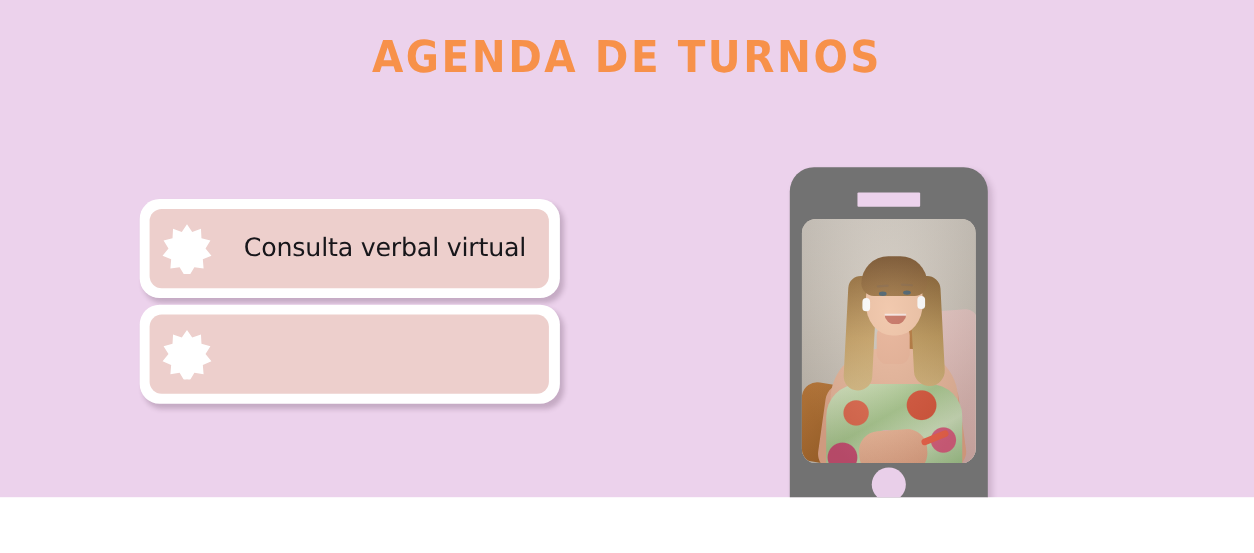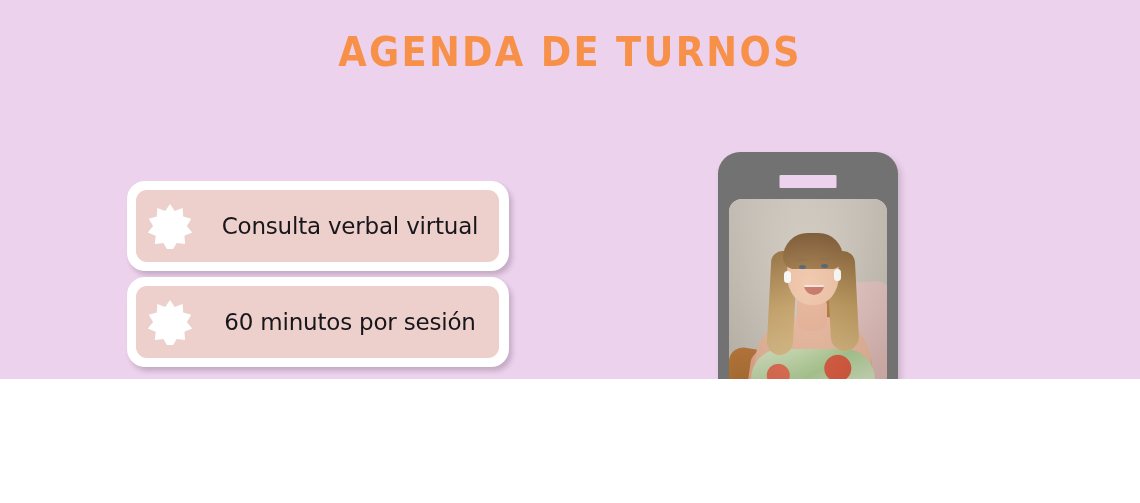--- a/index.html
+++ b/index.html
@@ -8,21 +8,21 @@
   }
   body {
     width: 1140px;
     height: 503px;
     overflow: hidden;
     font-family: "Liberation Sans", sans-serif;
   }
   #slide {
     position: relative;
     width: 1140px;
-    height: 379px;
+    height: 452px;
     background: #ecd2ec;
     overflow: hidden;
     text-decoration: underline;
   }
 
   
   #title {
     position: absolute;
     left: 0;
     top: 28px;
@@ -361,21 +361,20 @@
     </div>
 
 
     <div class="card-shell">
       <div class="card-inner">
         <span class="star-icon">
           <svg viewBox="0 0 100 100" aria-hidden="true">
             <polygon fill="#ffffff" points="50,2 60.3,17.2 77.6,10.9 78.6,29.3 96.3,34.1 86.6,49.8 98.3,64.1 81.3,71.1 82.8,89.4 64.6,86.8 55.1,102.6 50,100 44.9,102.6 35.4,86.8 17.2,89.4 18.7,71.1 1.7,64.1 13.4,49.8 3.7,34.1 21.4,29.3 22.4,10.9 39.7,17.2"></polygon>
           </svg>
         </span>
-        <span class="card-label">60 minutos por sesión</span>
       </div>
     </div>
 
   </div>
 
   <div id="phone">
     <div id="phone-speaker"></div>
 
     <div id="phone-screen">
       <div class="photo">

